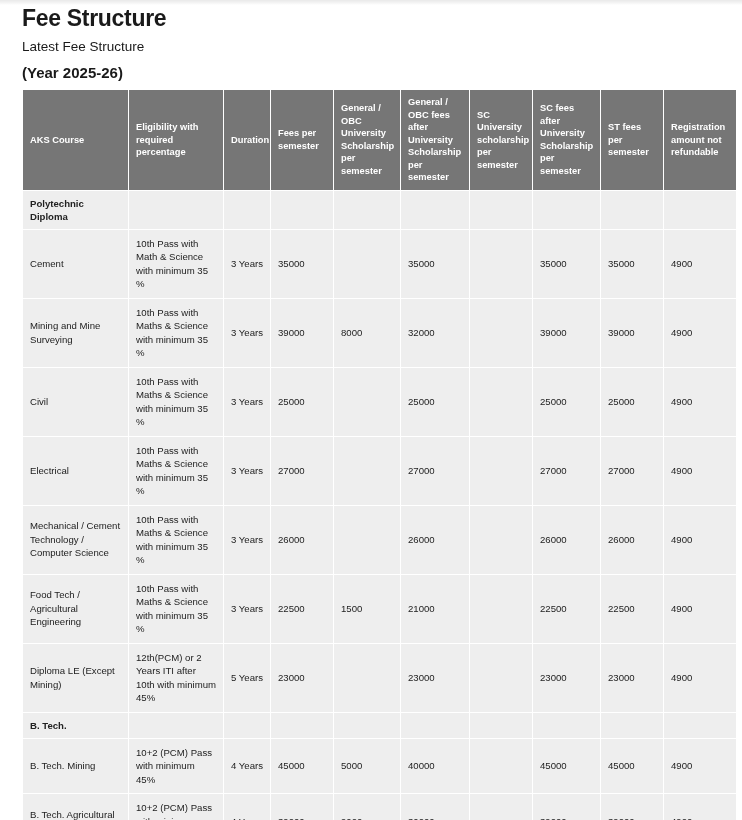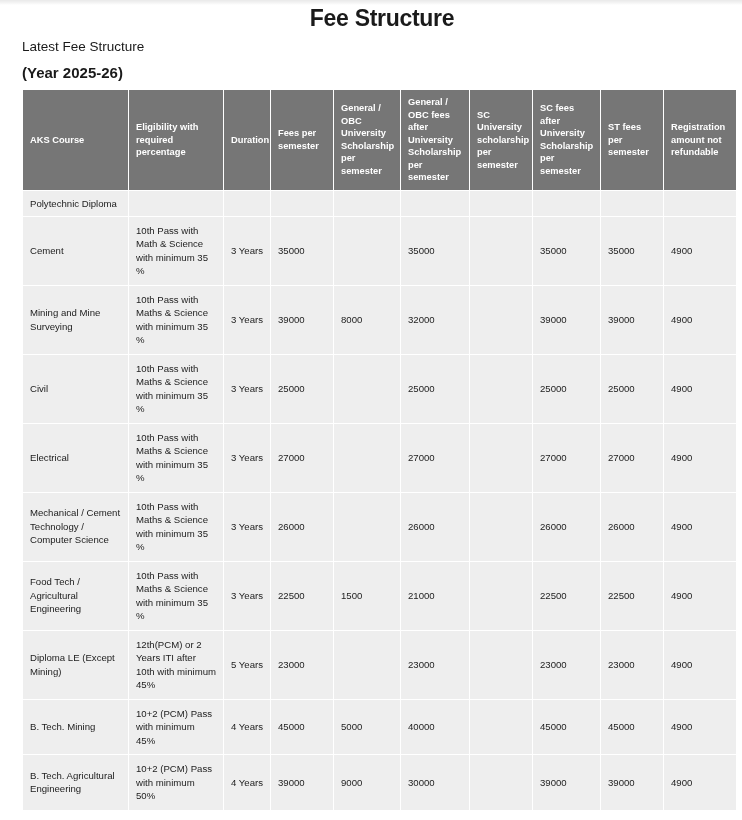--- a/index.html
+++ b/index.html
@@ -27,21 +27,20 @@
     box-sizing: border-box;
   }
   .page-title {
     font-size: 23px;
     font-weight: bold;
     letter-spacing: -0.3px;
     margin: 0;
     padding-top: 4px;
     line-height: 28px;
     color: #1a1a1a;
-    text-align: center;
   }
   .page-subtitle {
     font-size: 13.5px;
     font-weight: normal;
     margin: 0;
     padding-top: 6px;
     line-height: 18px;
     color: #1a1a1a;
   }
   .page-year {
@@ -77,21 +76,21 @@
     background: #eeeeee;
     color: #222222;
     text-align: left;
     vertical-align: middle;
     padding: 7px 7px;
     line-height: 13.5px;
     font-size: 9.6px;
     box-sizing: border-box;
   }
   table.fee-table tr.section-row td {
-    font-weight: normal;
+    font-weight: bold;
     padding-top: 6px;
     padding-bottom: 6px;
     line-height: 13px;
   }
   td.num { text-align: left; }
   
   col.c0 { width: 105px; }
   col.c1 { width: 94px; }
   col.c2 { width: 46px; }
   col.c3 { width: 62px; }
@@ -229,20 +228,32 @@
           <td>12th(PCM) or 2 Years ITI after 10th with minimum 45%</td>
           <td class="num">5 Years</td>
           <td class="num">23000</td>
           <td class="num"></td>
           <td class="num">23000</td>
           <td class="num"></td>
           <td class="num">23000</td>
           <td class="num">23000</td>
           <td class="num">4900</td>
         </tr>
+        <tr class="section-row">
+          <td>B. Tech.</td>
+          <td></td>
+          <td class="num"></td>
+          <td class="num"></td>
+          <td class="num"></td>
+          <td class="num"></td>
+          <td class="num"></td>
+          <td class="num"></td>
+          <td class="num"></td>
+          <td class="num"></td>
+        </tr>
         <tr>
           <td>B. Tech. Mining</td>
           <td>10+2 (PCM) Pass with minimum 45%</td>
           <td class="num">4 Years</td>
           <td class="num">45000</td>
           <td class="num">5000</td>
           <td class="num">40000</td>
           <td class="num"></td>
           <td class="num">45000</td>
           <td class="num">45000</td>

